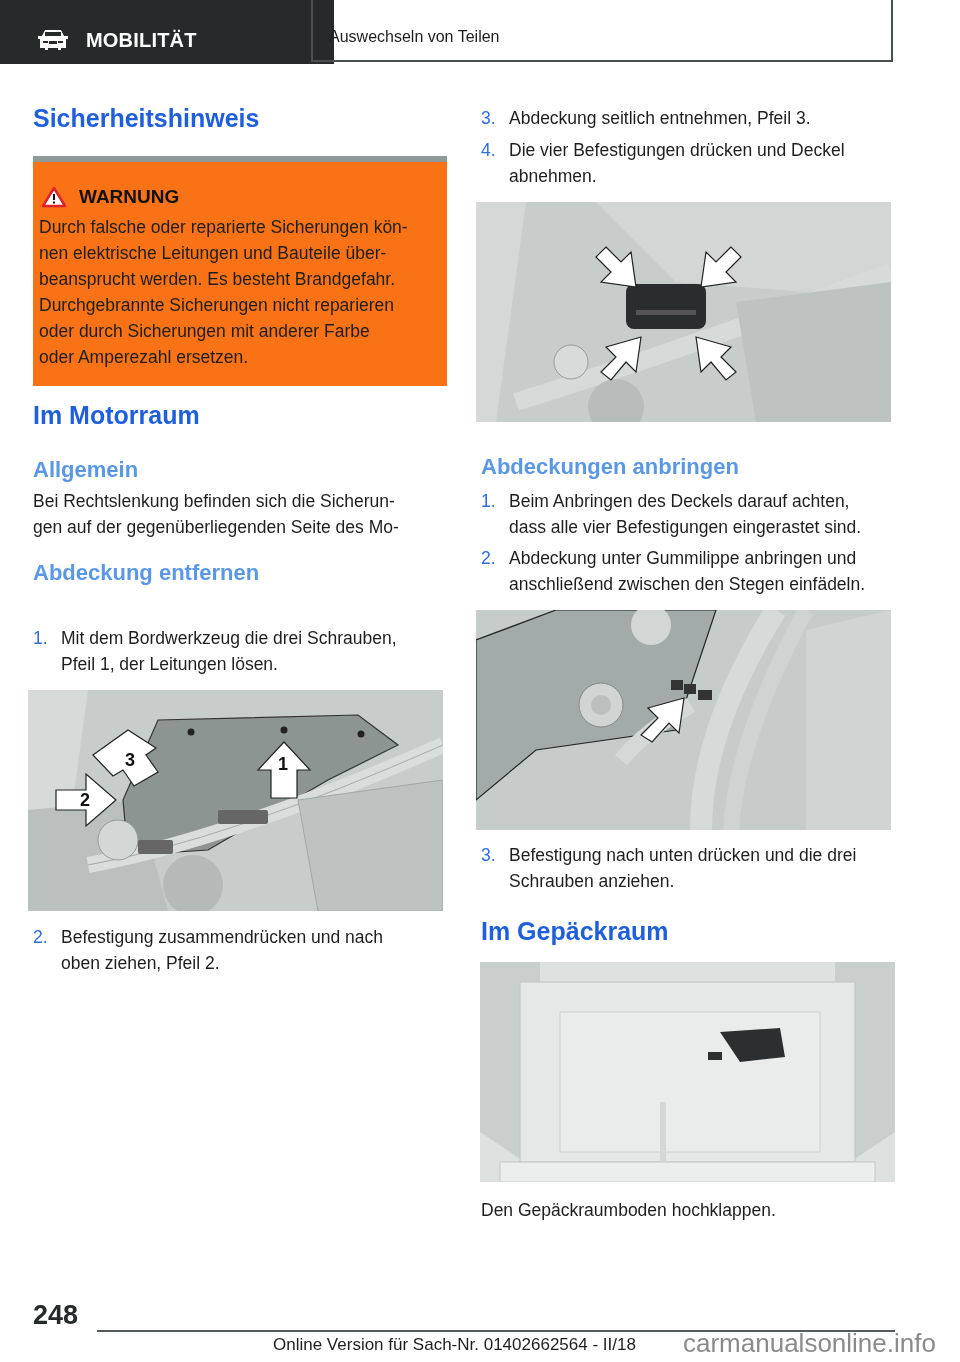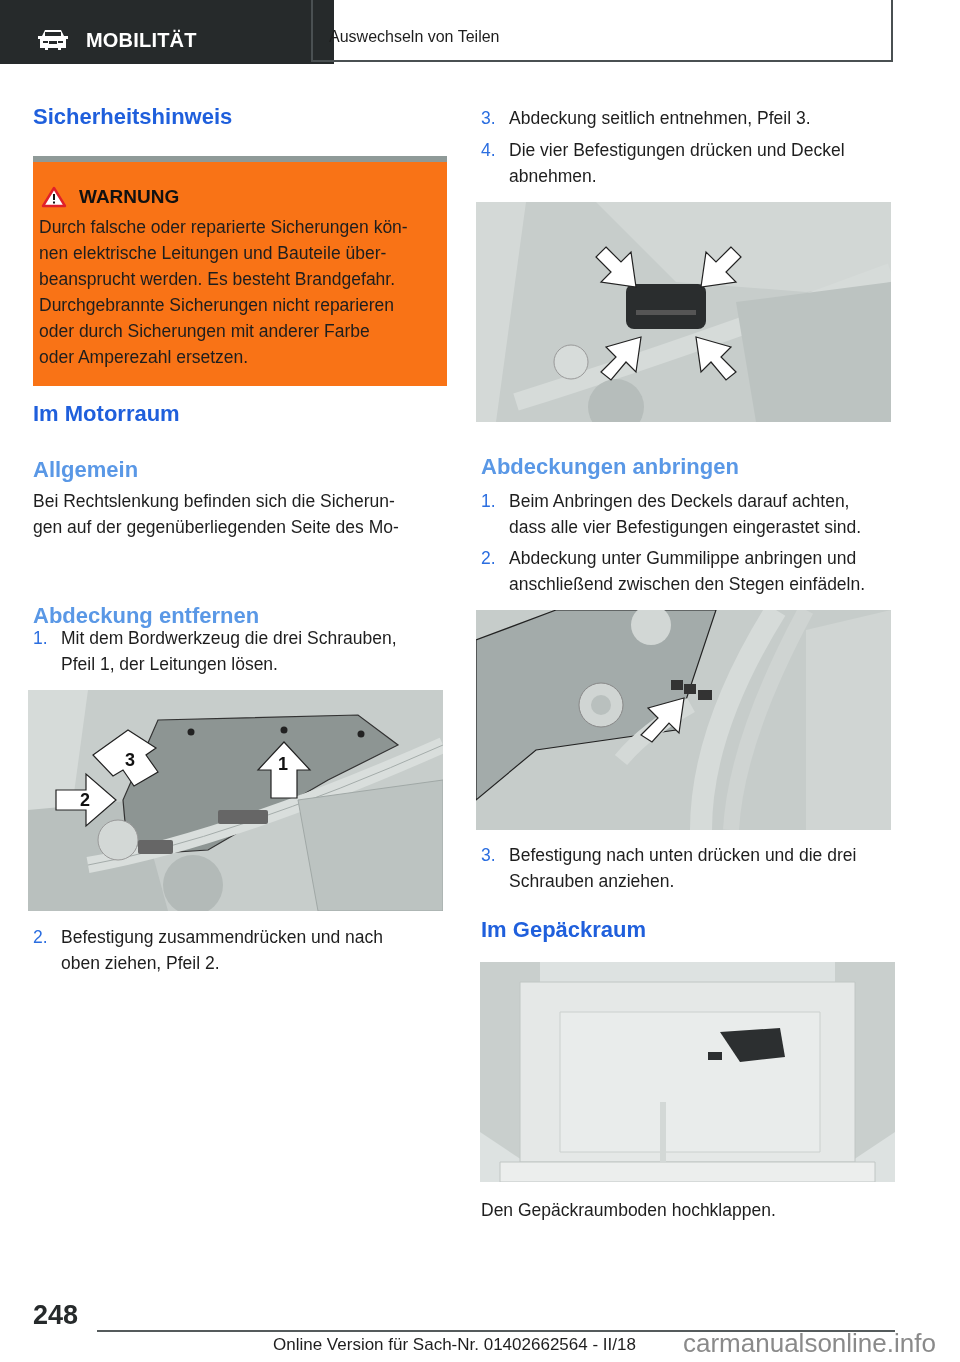--- a/index.html
+++ b/index.html
@@ -8,21 +8,21 @@
   .abs { position:absolute; }
 
   
   .hdr-dark { left:0; top:0; width:298px; height:64px; background:#262a2b;padding-left:36px; }
   .hdr-dark .car { position:absolute; left:36px; top:28px; width:34px; height:24px; }
   .hdr-dark .lbl { position:absolute; left:86px; top:29px; color:#fff; font-weight:bold; font-size:20px; letter-spacing:0.2px; }
   .hdr-box { left:311px; top:-2px; width:582px; height:64px; border:2px solid #4a5052; border-top:none; box-sizing:border-box; }
   .hdr-box .lbl { position:absolute; left:16px; top:30px; font-size:16px; color:#1e1e1e; }
 
   
-  .h1 { font-weight:bold; font-size:22px; color:#1f5fdc; }
+  .h1 { font-weight:bold; font-size:25px; color:#1f5fdc; }
   .h2 { font-weight:bold; font-size:22px; color:#5a98e6; }
   .p  { font-size:17.5px; line-height:26px; color:#1e1e1e; }
 
   
   .warn { left:33px; top:156px; width:414px; height:230px; background:#f97316; }
   .warn .bar { position:absolute; left:0; top:0; width:100%; height:6px; background:#8f9a98; }
   .warn .tri { position:absolute; left:8px; top:30px; width:26px; height:22px; }
   .warn .title { position:absolute; left:46px; top:30px; font-weight:bold; font-size:19px; color:#111; }
   .warn .body { position:absolute; left:6px; top:58px; width:406px; }
 
@@ -78,21 +78,21 @@
   </div>
 </div>
 
 <div class="abs h1" style="left:33px;top:401px;">Im Motorraum</div>
 <div class="abs h2" style="left:33px;top:457px;">Allgemein</div>
 <div class="abs p" style="left:33px;top:488px;width:420px;">
   <div>Bei Rechtslenkung befinden sich die Sicherun-</div>
   <div>gen auf der gegenüberliegenden Seite des Mo-</div>
 </div>
 
-<div class="abs h2" style="left:33px;top:603px;">Abdeckung entfernen</div>
+<div class="abs h2" style="left:33px;top:560px;">Abdeckung entfernen</div>
 
 <div class="li" style="left:33px;top:625px;width:420px;height:52px;">
   <span class="num">1.</span>
   <div class="txt p">
     <div>Mit dem Bordwerkzeug die drei Schrauben,</div>
     <div>Pfeil 1, der Leitungen lösen.</div>
   </div>
 </div>
 
 <div class="abs fig" style="left:28px;top:690px;width:415px;height:221px;">

